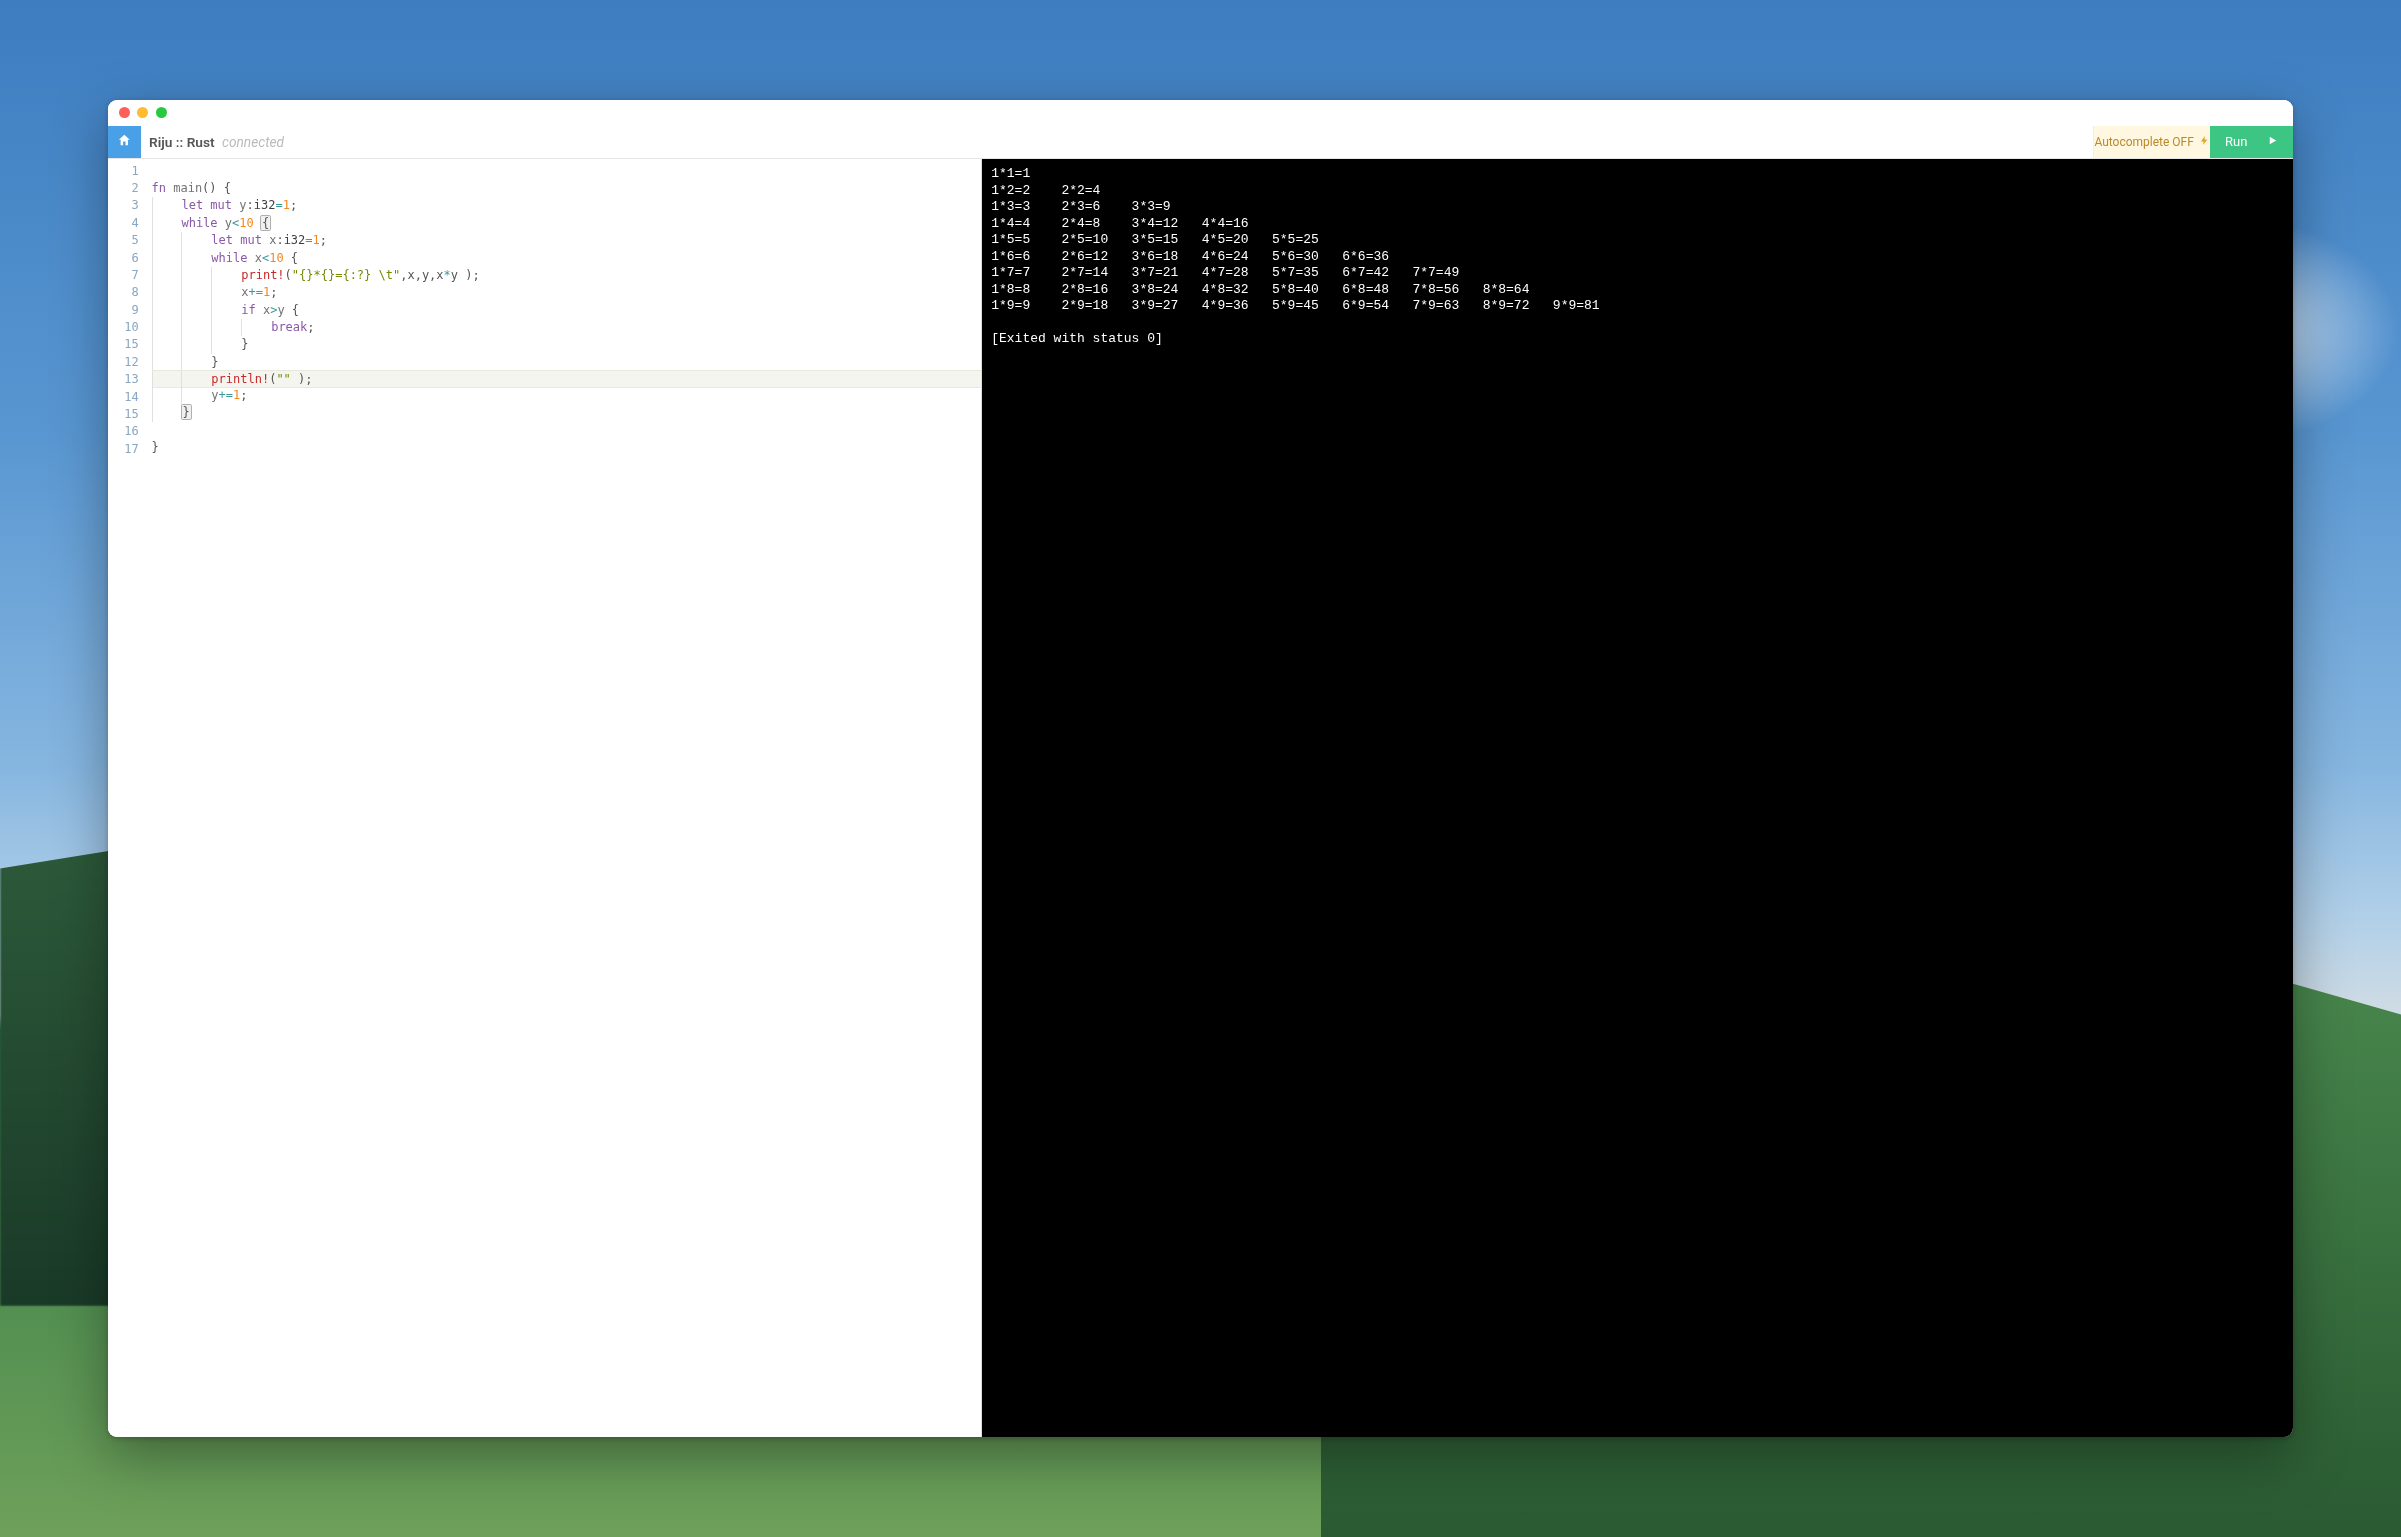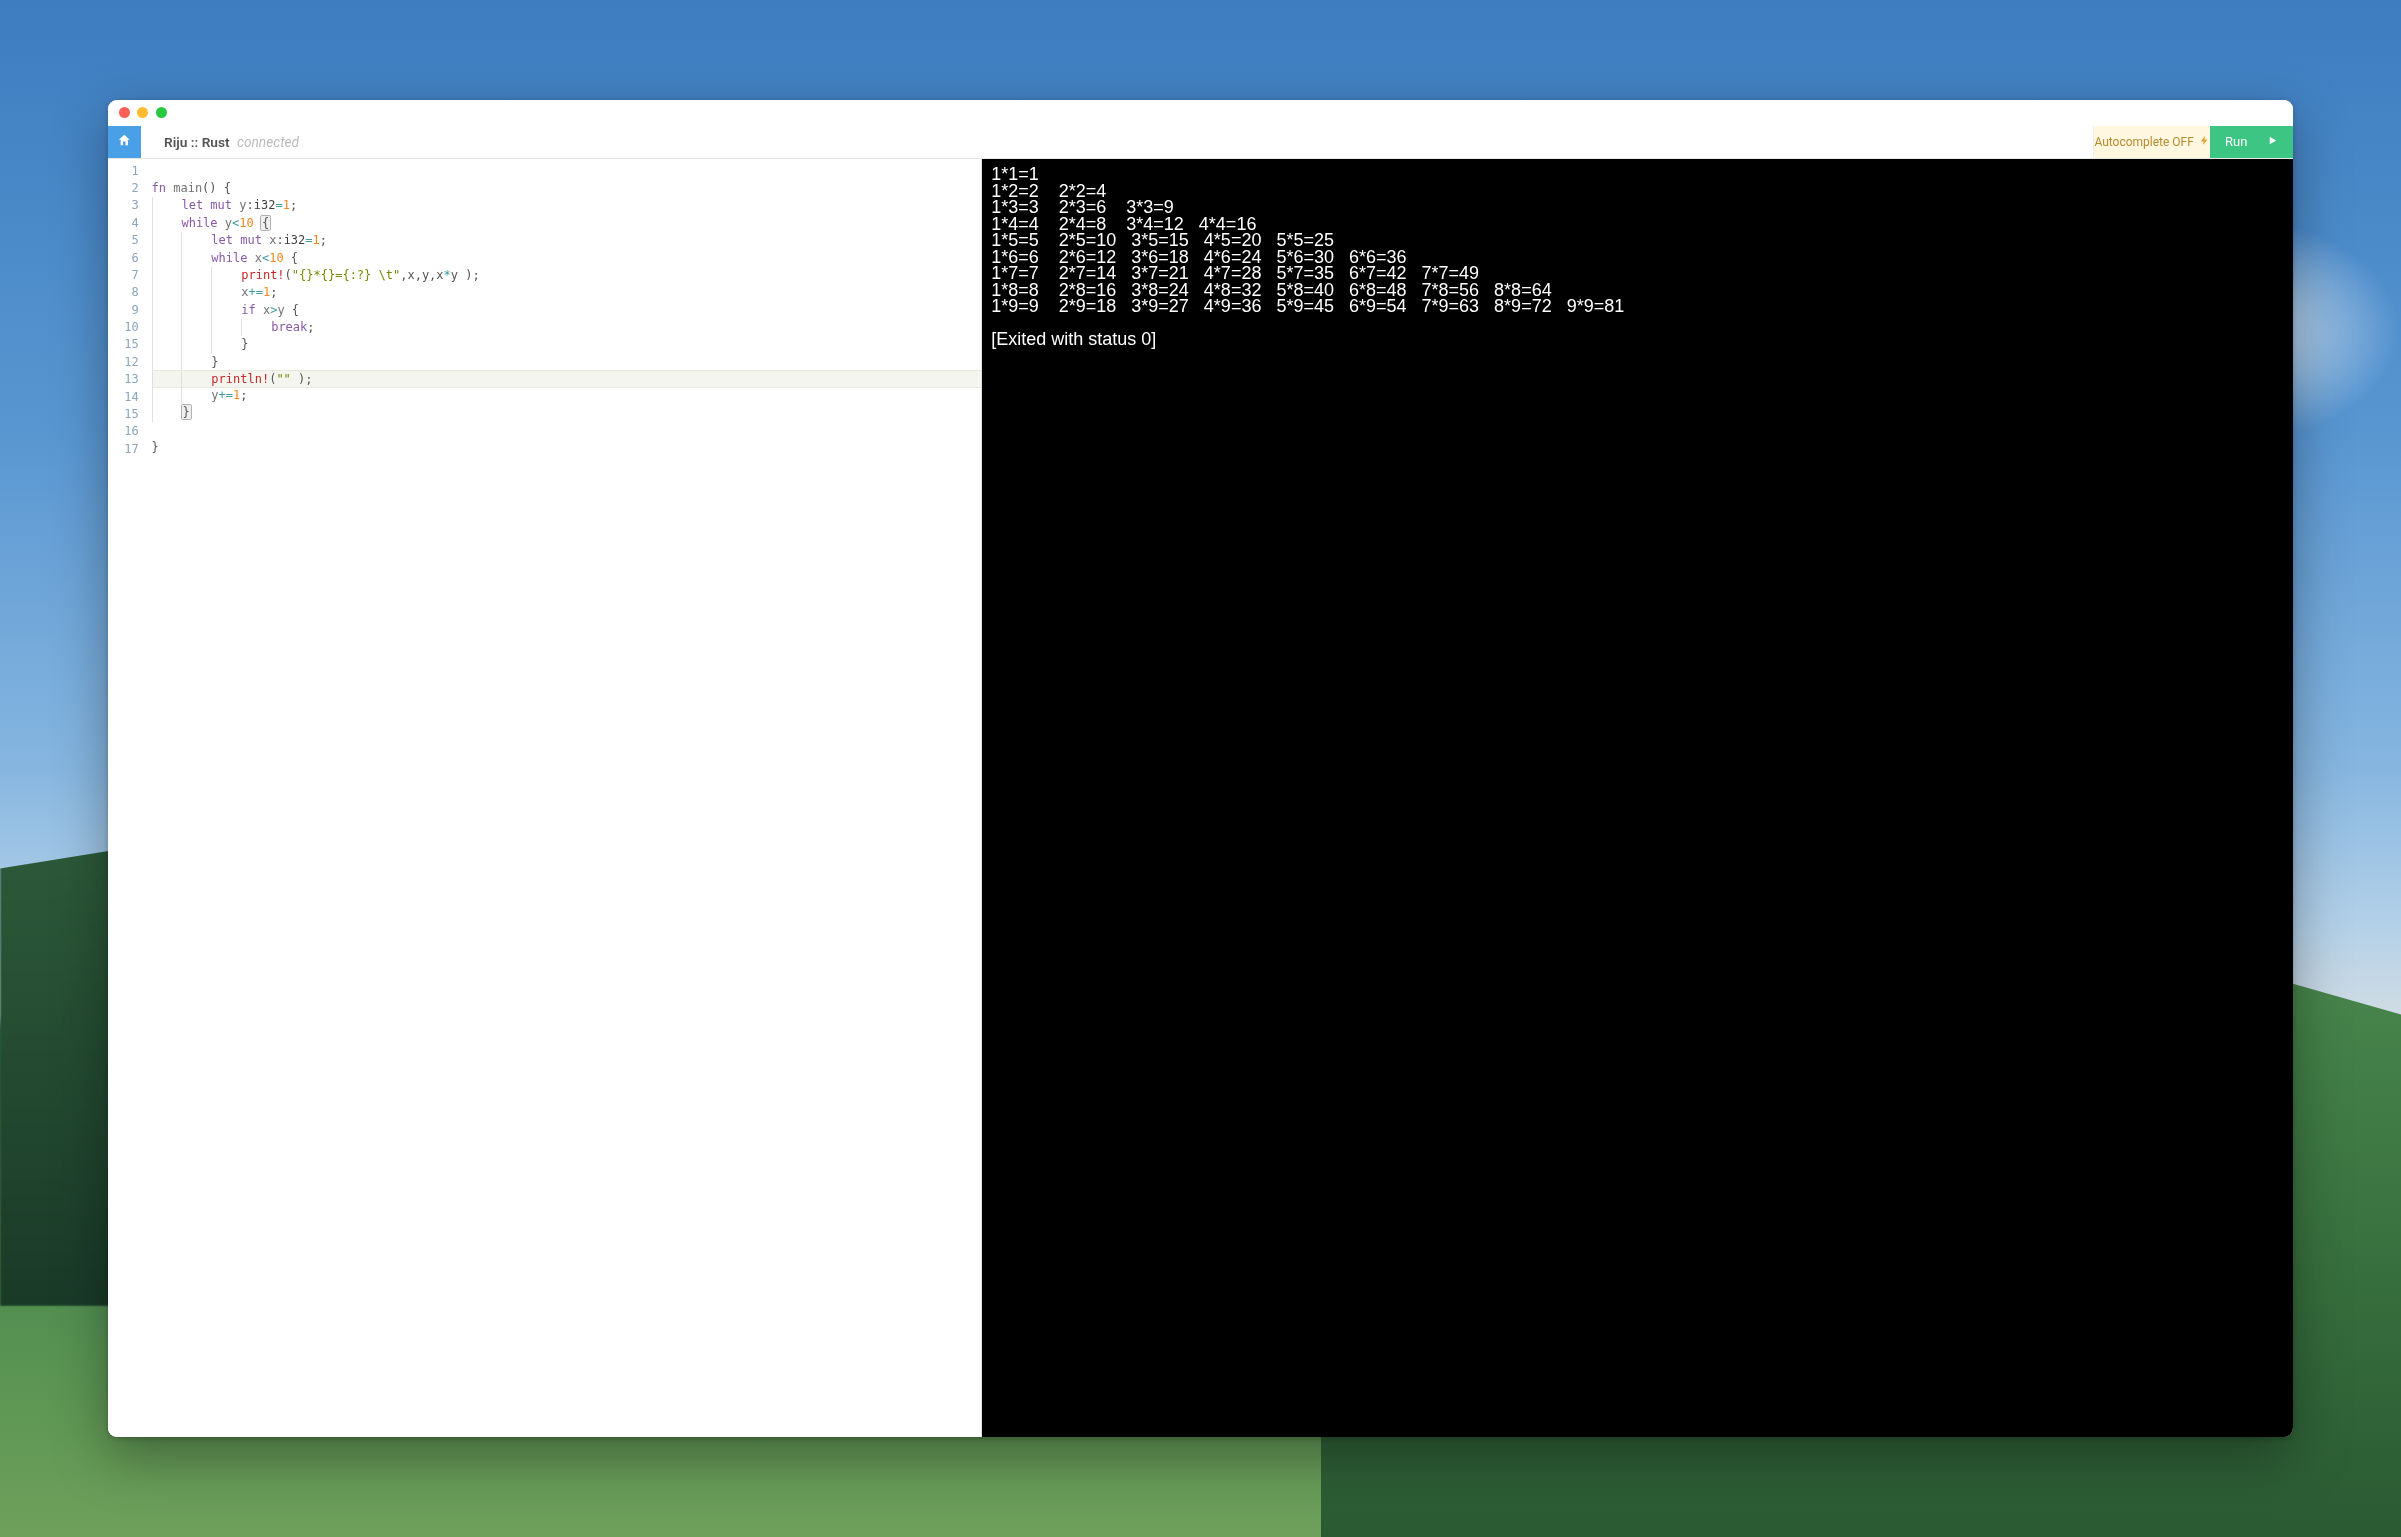--- a/index.html
+++ b/index.html
@@ -70,21 +70,21 @@
     color: #fff;
     display: flex;
     align-items: center;
     justify-content: center;
     cursor: pointer;
   }
   .home-btn svg { width: 14.6px; height: 14.6px; fill: #fff; }
   .title-block {
     display: flex;
     align-items: center;
-    padding: 0 23px;
+    padding: 0 8px;
     gap: 7.3px;
     font-size: 13.7px;
     font-weight: 600;
     color: #555;
   }
   .title-status { font-weight: 400; font-style: italic; color: #bbb; }
   .toolbar-spacer { flex: 1; }
   .autocomplete-btn {
     display: flex;
     align-items: center;
@@ -167,22 +167,22 @@
     background: #f0f0f0;
     border-radius: 1.8px;
     padding: 0 0.9px;
     margin: 0 -0.9px;
   }
 
   .terminal-pane {
     flex: 1;
     background: #000;
     color: #fff;
-    font-family: Liberation Sans, sans-serif;
-    font-size: 18px;
+    font-family: Liberation Mono, monospace;
+    font-size: 13px;
     line-height: 16.5px;
     padding: 7.3px 9.2px;
     white-space: pre;
     overflow: auto;
   }
 </style>
 </head>
 <body>
 
 <div class="bg-hill-left"></div>

